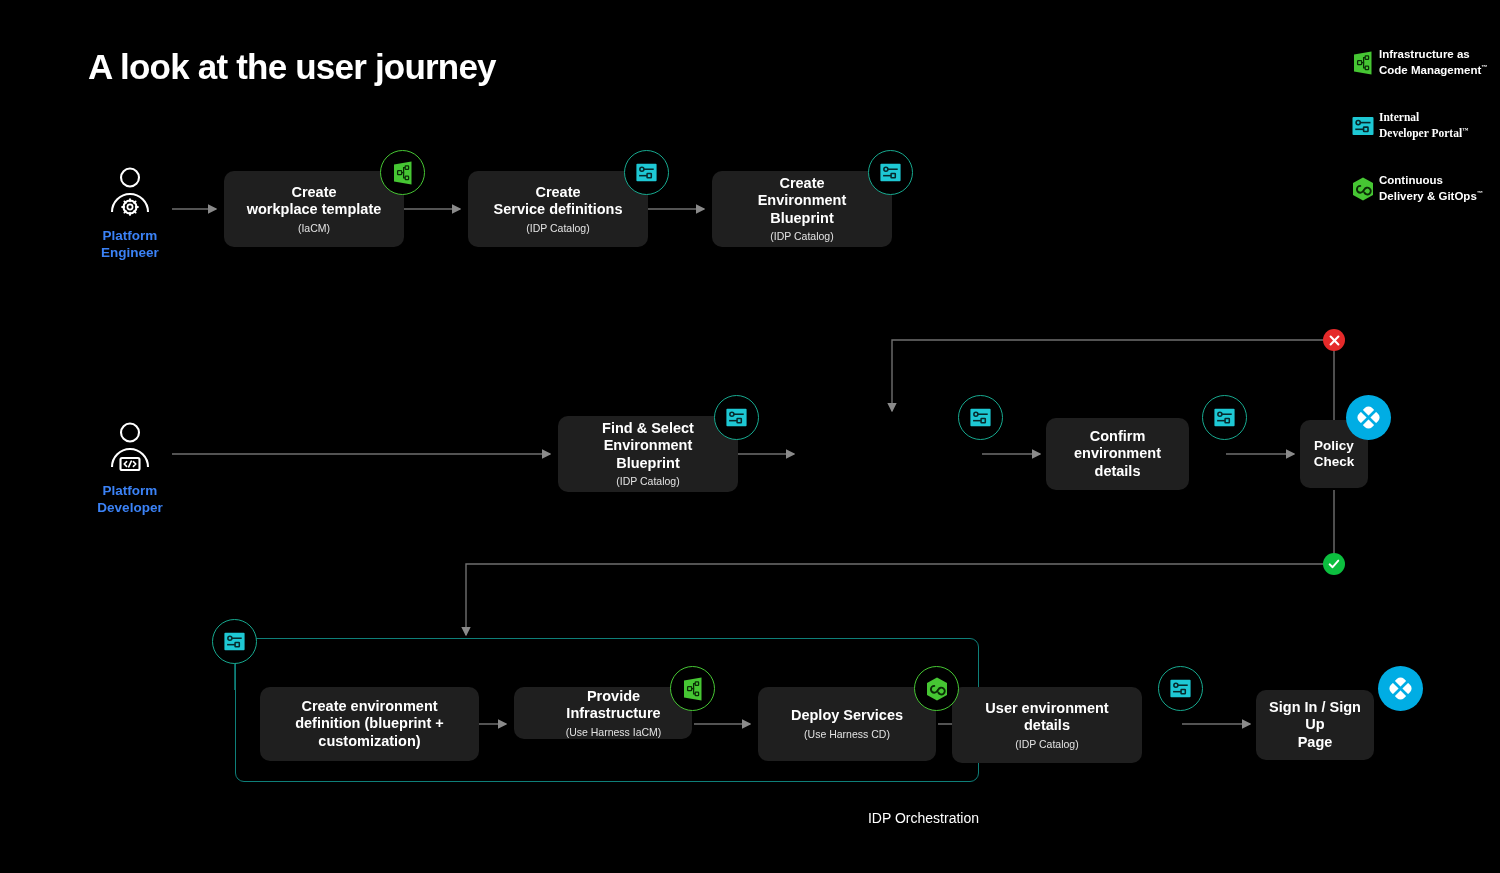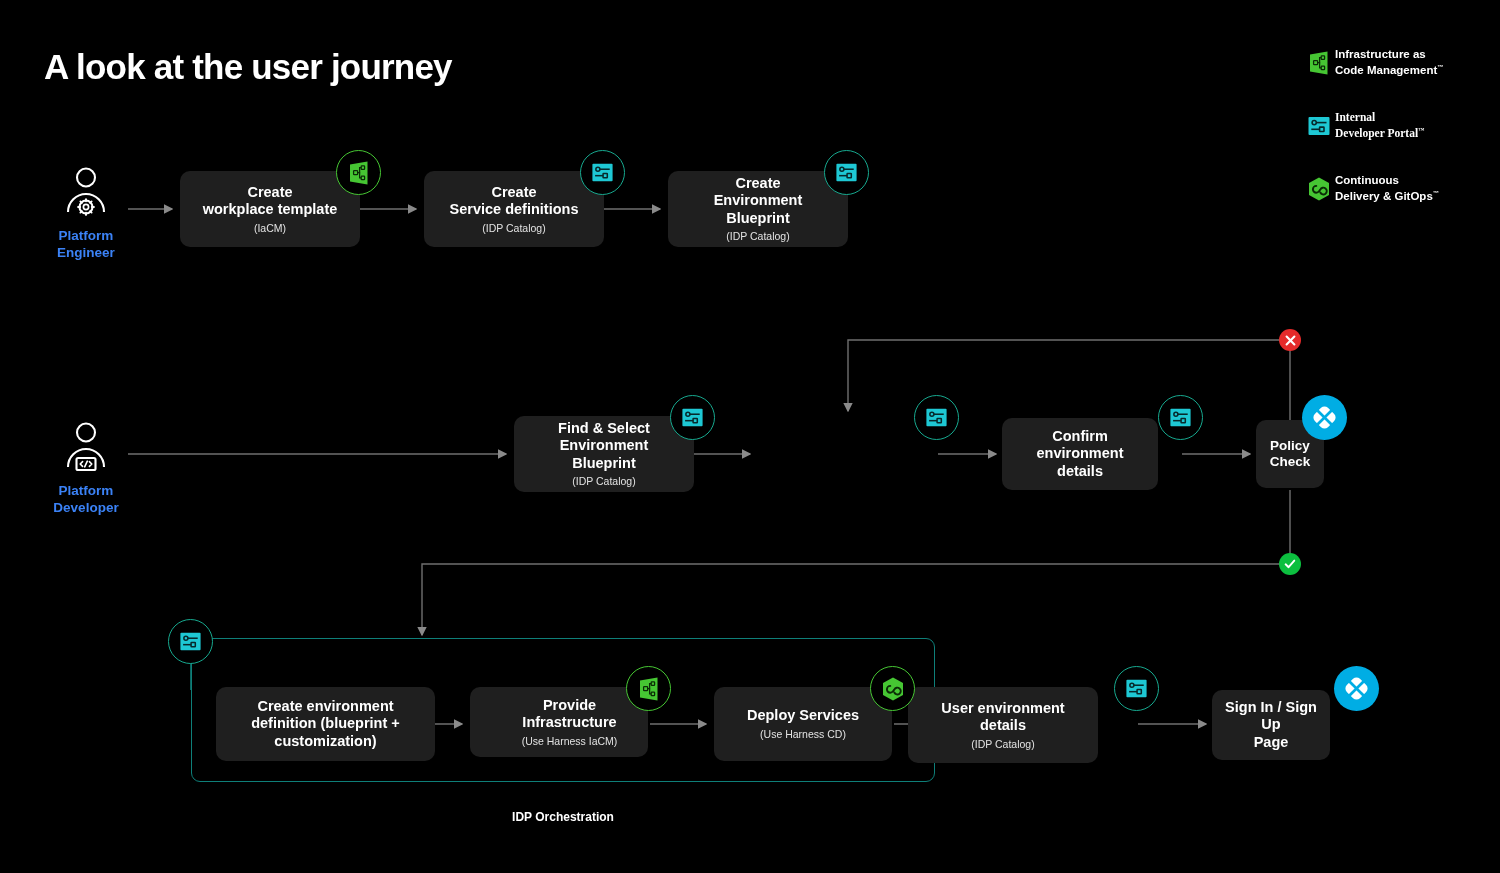--- a/index.html
+++ b/index.html
@@ -2,21 +2,21 @@
 <html><head>
 <meta charset="utf-8">
 <title>A look at the user journey</title>
 <style>
   html,body{margin:0;padding:0;background:#000;}
   body{
     width:1500px;height:873px;position:relative;overflow:hidden;
     font-family:"Liberation Sans","DejaVu Sans",sans-serif;
     color:#ffffff;
   }
-  .stage{position:absolute;inset:0;}
+  .stage{position:absolute;inset:0;margin-left:44px;}
 
   
   #page-title{
     position:absolute;left:44px;top:47px;
     font-size:35px;font-weight:700;letter-spacing:-0.8px;color:#fff;
     white-space:nowrap;
   }
 
   
   .legend{position:absolute;left:1306px;top:48px;width:190px;}
@@ -58,22 +58,22 @@
   .status{position:absolute;width:22px;height:22px;border-radius:50%;display:flex;align-items:center;justify-content:center;}
   .status.fail{background:#e52a2a;}
   .status.pass{background:#0cbf3f;}
 
   
   #orchestration-group{
     position:absolute;left:191px;top:638px;width:744px;height:144px;
     border:1.6px solid #0e7f79;border-radius:9px;box-sizing:border-box;background:transparent;
   }
   #orchestration-label{
-    position:absolute;left:191px;top:810px;width:744px;text-align:center;
-    font-size:12px;font-weight:700;color:#fff;
+    position:absolute;left:191px;top:810px;width:744px;text-align:right;
+    font-size:14px;font-weight:400;color:#fff;
   }
 
   
   #connectors{position:absolute;left:0;top:0;width:1500px;height:873px;pointer-events:none;}
 </style>
 </head>
 <body>
 
 <div class="stage">
 
@@ -272,21 +272,21 @@
       <rect x="2.5" y="4" width="21" height="18" rx="1" fill="#1ec8d4"></rect>
       <g fill="none" stroke="#07292c" stroke-width="1.6">
         <circle cx="8.2" cy="9.6" r="2.1"></circle>
           <path d="M10.3 9.6 H20.5"></path>
         <rect x="13.6" y="14.1" width="4.4" height="4.4" rx="0.5"></rect>
           <path d="M13.6 16.3 H5.3"></path>
       </g>
     </svg>
   </div>
 
-  <div class="card" id="card-r2-2" style="left:1002px;top:418px;width:156px;height:72px;">
+  <div class="card" id="card-r2-2" style="left:1002px;top:418px;width:143px;height:72px;">
     <div class="c-title multiline">Confirm environment<br>details</div>
   </div>
   <div class="badge ring-teal" style="left:1158px;top:395px;width:45px;height:45px;">
     <svg class="glyph" width="25" height="25" viewBox="0 0 26 26">
       <rect x="2.5" y="4" width="21" height="18" rx="1" fill="#1ec8d4"></rect>
       <g fill="none" stroke="#07292c" stroke-width="1.6">
         <circle cx="8.2" cy="9.6" r="2.1"></circle>
           <path d="M10.3 9.6 H20.5"></path>
         <rect x="13.6" y="14.1" width="4.4" height="4.4" rx="0.5"></rect>
           <path d="M13.6 16.3 H5.3"></path>
@@ -331,21 +331,21 @@
           <path d="M13.6 16.3 H5.3"></path>
       </g>
     </svg>
   </div>
   <div id="orchestration-label">IDP Orchestration</div>
 
   <div class="card" id="card-r3-0" style="left:216px;top:687px;width:219px;height:74px;z-index:2;">
     <div class="c-title multiline">Create environment<br>definition (blueprint +<br>customization)</div>
   </div>
 
-  <div class="card" id="card-r3-1" style="left:470px;top:687px;width:178px;height:70px;z-index:2;padding-left:33px;">
+  <div class="card" id="card-r3-1" style="left:470px;top:687px;width:178px;height:52px;z-index:2;padding-left:33px;">
     <div class="c-title multiline">Provide<br>Infrastructure</div>
     <div class="c-sub">(Use Harness IaCM)</div>
   </div>
   <div class="badge ring-green" style="left:626px;top:666px;width:45px;height:45px;z-index:3;">
     <svg class="glyph" width="26" height="26" viewBox="0 0 26 26">
       <path d="M4 4.6 L21.5 1.4 L21.5 24.6 L4 21.4 Z" fill="#46c633"></path>
       <g fill="none" stroke="#0a2b06" stroke-width="1.25">
         <rect x="7.6" y="10.6" width="4" height="4" rx="0.6"></rect>
         <rect x="15.2" y="5.9" width="3.4" height="3.4" rx="0.6"></rect>
         <rect x="15.2" y="16.2" width="3.4" height="3.4" rx="0.6"></rect>

